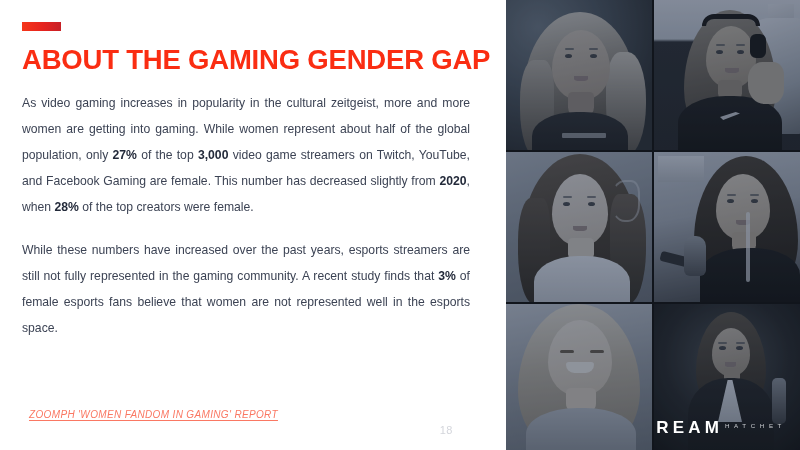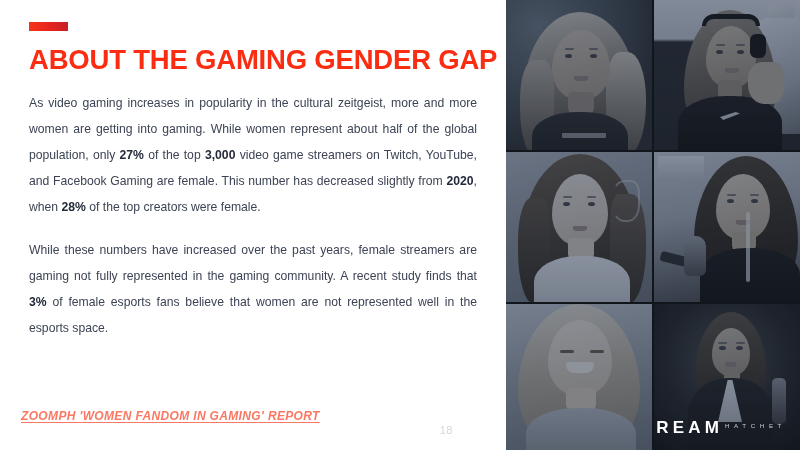--- a/index.html
+++ b/index.html
@@ -15,21 +15,21 @@
     background: #ffffff;
     display: flex;
   }
 
   
   .content {
     position: relative;
     width: 506px;
     height: 450px;
     background: #ffffff;
-    padding: 22px 28px 0 29px;
+    padding: 22px 28px 0 22px;
     flex: 0 0 506px;
   }
   .accent-bar {
     width: 39px; height: 9px;
     background: linear-gradient(90deg, #f5361a 0%, #e5231f 55%, #c72026 100%);
     margin-bottom: 14px;
   }
   .slide-title {
     font-size: 27.5px;
     line-height: 1.06;
@@ -46,25 +46,25 @@
     text-align: justify;
     width: 448px;
     margin-bottom: 17px;
     font-weight: 400;
   }
   .para:last-of-type { margin-bottom: 0; }
   .para b { font-weight: 700; color: #232a3a; }
 
   .source-link {
     position: absolute;
-    left: 21px;
+    left: 29px;
     top: 409px;
-    font-size: 12px;
+    font-size: 10px;
     font-style: italic;
-    font-weight: 700;
+    font-weight: 400;
     letter-spacing: 0.35px;
     color: #fa7863;
     text-decoration: underline;
     text-underline-offset: 2px;
     cursor: pointer;
     white-space: nowrap;
   }
   .page-number {
     position: absolute;
     right: 53px;
@@ -276,21 +276,21 @@
 
 <div class="slide">
 
   <div class="content">
 
     <div class="accent-bar"></div>
 
     <h1 class="slide-title" style="color: rgb(250, 45, 18);">ABOUT THE GAMING GENDER GAP</h1>
 
     <p class="para"><span>As video gaming increases in popularity in the cultural zeitgeist, more and more women are getting into gaming. While women represent about half of the global population, only </span><b>27%</b><span> of the top </span><b>3,000</b><span> video game streamers on Twitch, YouTube, and Facebook Gaming are female. This number has decreased slightly from </span><b>2020</b><span>, when </span><b>28%</b><span> of the top creators were female.</span></p>
-    <p class="para"><span>While these numbers have increased over the past years, female streamers are gaming not fully represented in the gaming community. A recent study finds that </span><b>3%</b><span> of female esports fans believe that women are not represented well in the esports space.</span></p>
+    <p class="para"><span>While these numbers have increased over the past years, esports streamers are still not fully represented in the gaming community. A recent study finds that </span><b>3%</b><span> of female esports fans believe that women are not represented well in the esports space.</span></p>
 
     <a class="source-link" style="color: rgb(250, 120, 99);">ZOOMPH 'WOMEN FANDOM IN GAMING' REPORT</a>
 
     <div class="page-number">18</div>
   </div>
 
   <div class="photos">
 
     <div class="cell c1">
       <div class="scene">

